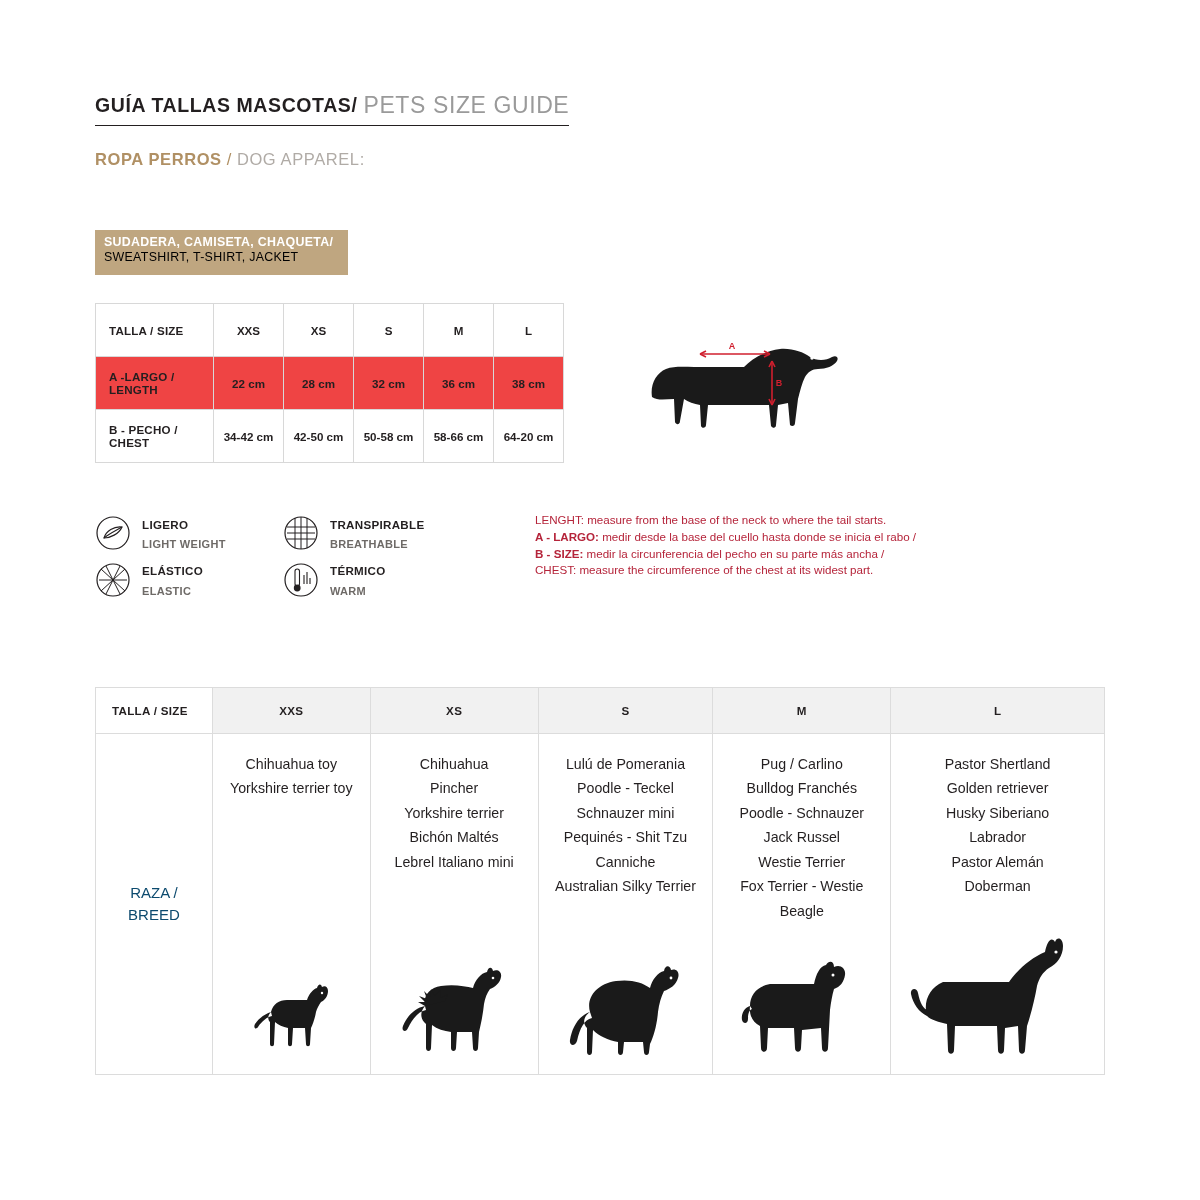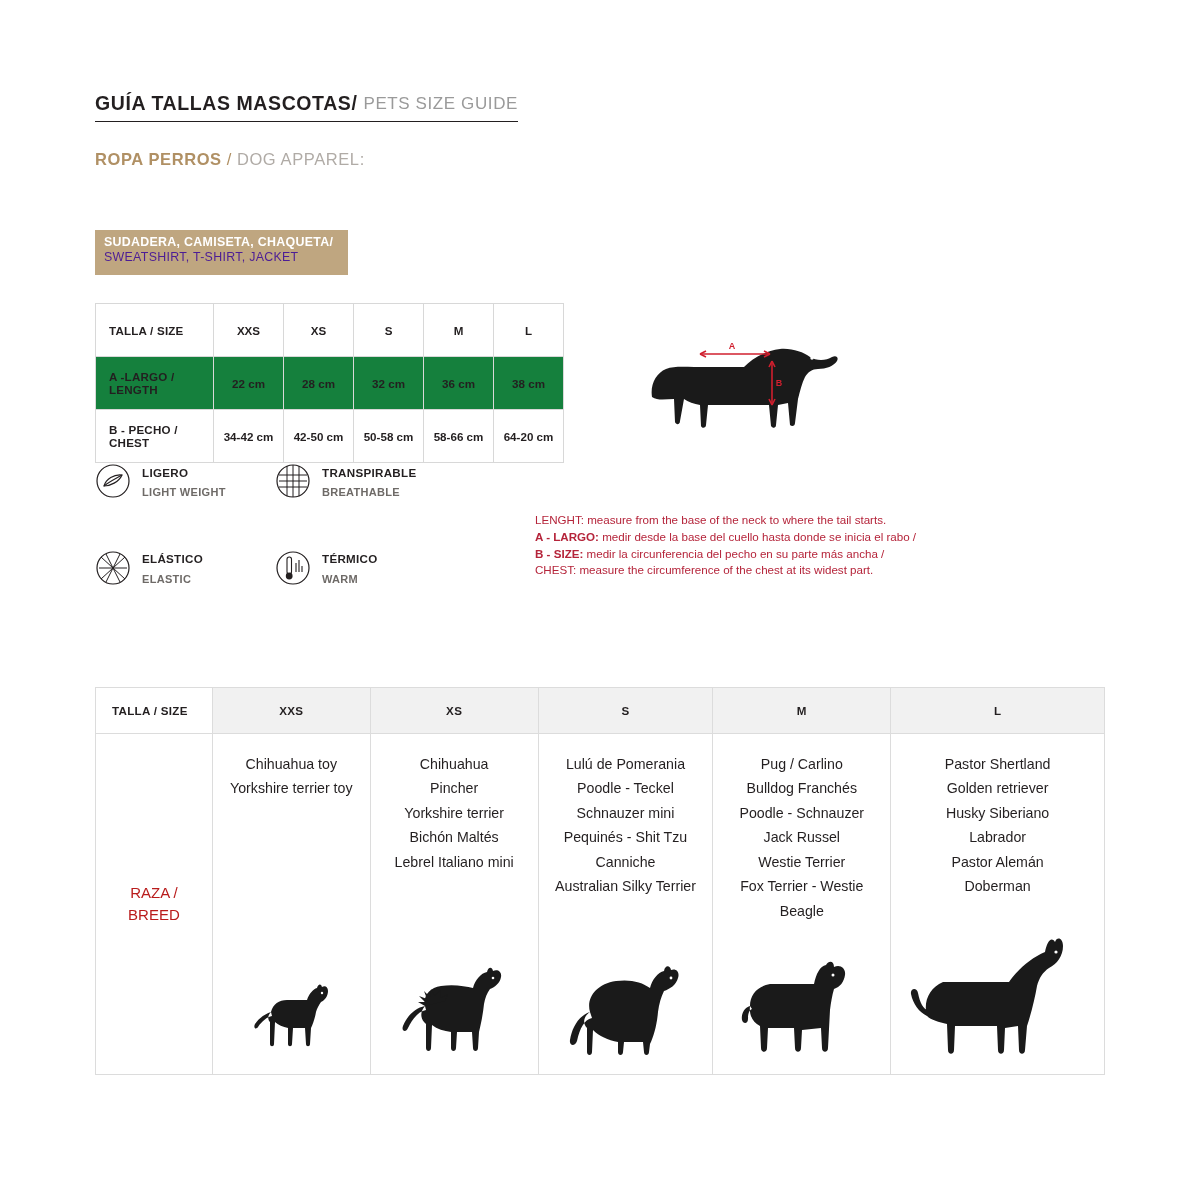--- a/index.html
+++ b/index.html
@@ -24,21 +24,21 @@
     border-bottom: 1.5px solid #231f20;
     padding-bottom: 6px;
   }
   .title-es {
     font-size: 19.5px;
     font-weight: bold;
     letter-spacing: 0.6px;
     color: #231f20;
   }
   .title-en {
-    font-size: 17px;
+    font-size: 23px;
     font-weight: normal;
     letter-spacing: 0.6px;
     color: #9a9a9a;
     margin-left: 6px;
   }
 
   .subtitle-row {
     position: absolute;
     left: 95px; top: 150px;
     display: flex; align-items: baseline;
@@ -56,21 +56,21 @@
     width: 253px; height: 45px;
     background: #bfa680;
     padding: 5px 3px 0 9px;
     line-height: 1.18;
   }
   .banner-es {
     font-size: 12.4px; font-weight: bold; color: #ffffff; letter-spacing: 0.3px;
     white-space: nowrap;
   }
   .banner-en {
-    font-size: 12.4px; font-weight: normal; color: #4c1d95; letter-spacing: 0.3px;
+    font-size: 12.4px; font-weight: normal; color: #000000; letter-spacing: 0.3px;
     white-space: nowrap;
   }
 
   
   .size-table {
     position: absolute;
     left: 95px; top: 303px;
     border-collapse: collapse;
     font-size: 11.6px;
   }
@@ -84,30 +84,31 @@
   }
   .size-table td.label {
     text-align: left;
     padding-left: 13px;
     width: 118px;
     letter-spacing: 0.2px;
     font-weight: bold;
   }
   .size-table td.col { width: 70px; }
   .size-table tr.head td { font-weight: bold; }
-  .size-table tr.shaded td { background: #15803d; }
+  .size-table tr.shaded td { background: #ef4444; }
 
   
   .features {
     position: absolute;
-    left: 95px; top: 462px;
+    left: 95px; top: 514px;
     width: 420px;
     display: grid;
     grid-template-columns: 180px 200px;
     grid-row-gap: 48px;
+    gap: 8px;
   }
   .feature { display: flex; align-items: center; }
   .feature .ficon {
     width: 36px; height: 36px;
     margin-right: 11px;
     flex: 0 0 36px;
     display: flex; align-items: center; justify-content: center;
   }
   .feature .ftext { line-height: 1.2; }
   .feature .fes { font-size: 11.6px; font-weight: bold; letter-spacing: 0.3px; }
@@ -150,21 +151,21 @@
     font-size: 11.6px;
     font-weight: bold;
     letter-spacing: 0.3px;
   }
   .breed-table tr.bhead td.first { text-align: left; padding-left: 16px; background: #ffffff; }
   .breed-table td.first-body {
     text-align: center;
     vertical-align: middle;
     font-size: 15px;
     line-height: 1.5;
-    color: #b91c1c;
+    color: #0c4a6e;
   }
   .breed-cell { padding: 18px 6px 13px 6px; height: 341px; position: relative; }
   .breed-list { font-size: 14.2px; line-height: 1.72; color: #231f20; }
   .sil {
     position: absolute;
     left: 0; right: 0; bottom: 14px;
     display: flex; align-items: flex-end; justify-content: center;
   }
   .col-xxs { width: 158px; }
   .col-xs  { width: 168px; }

